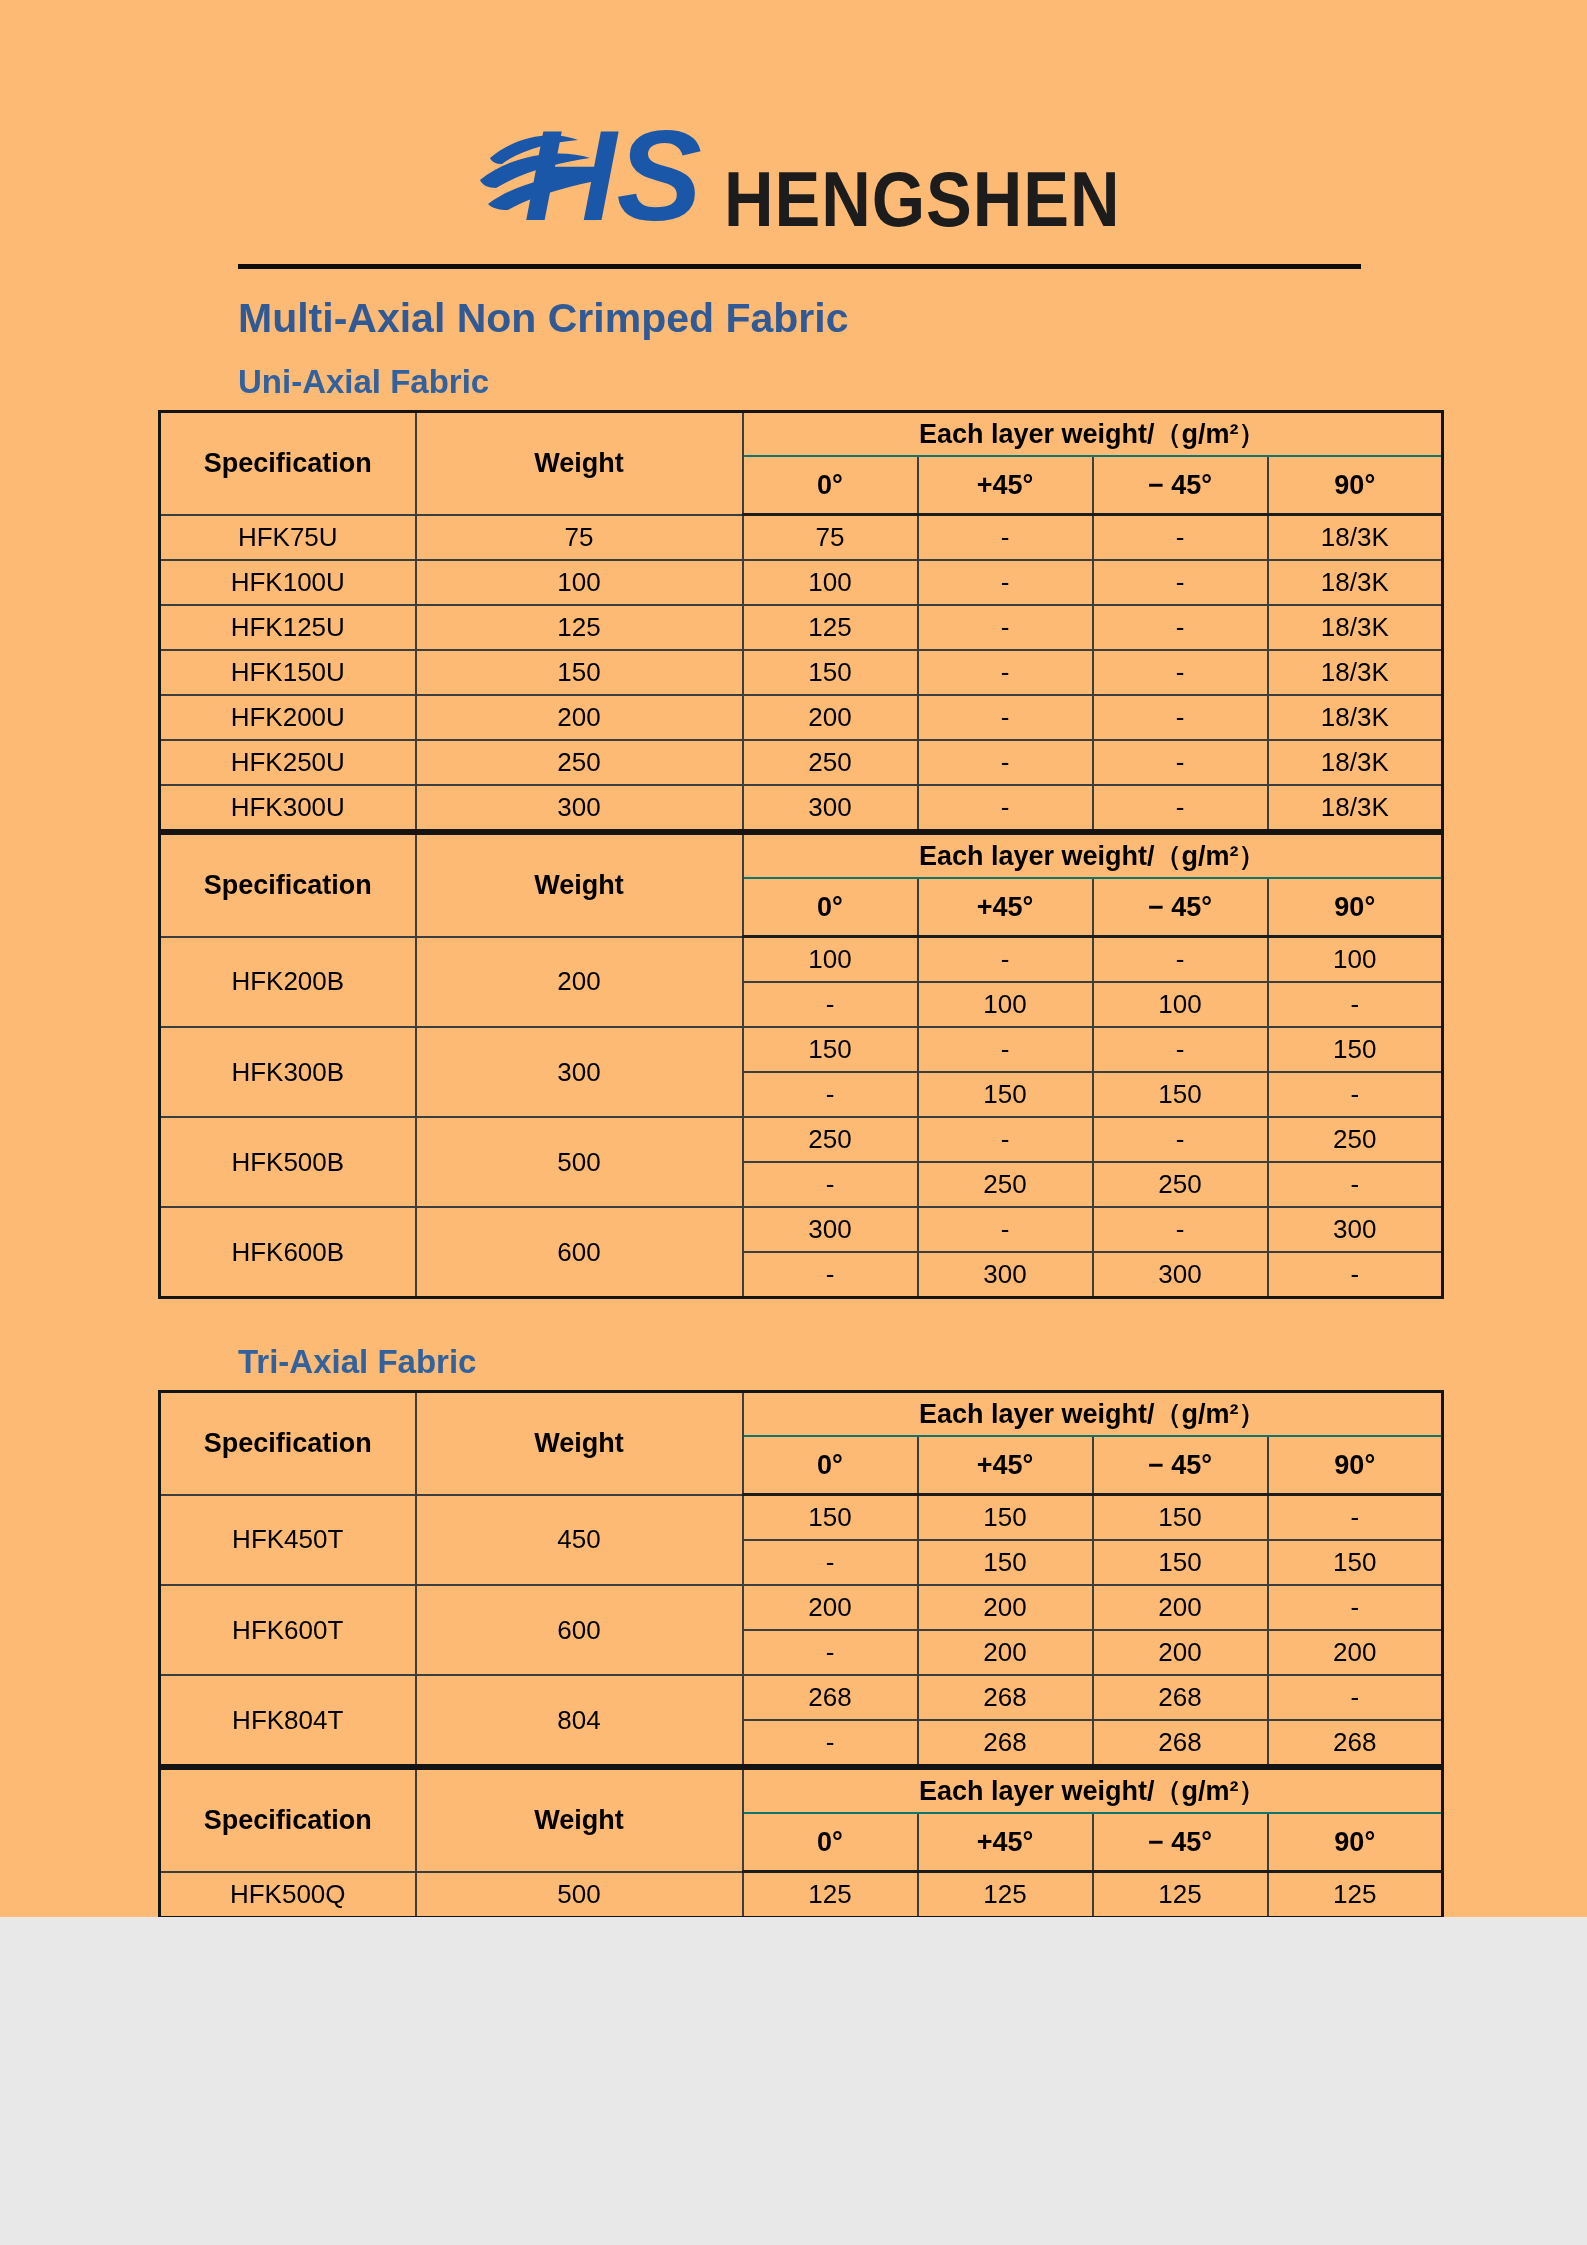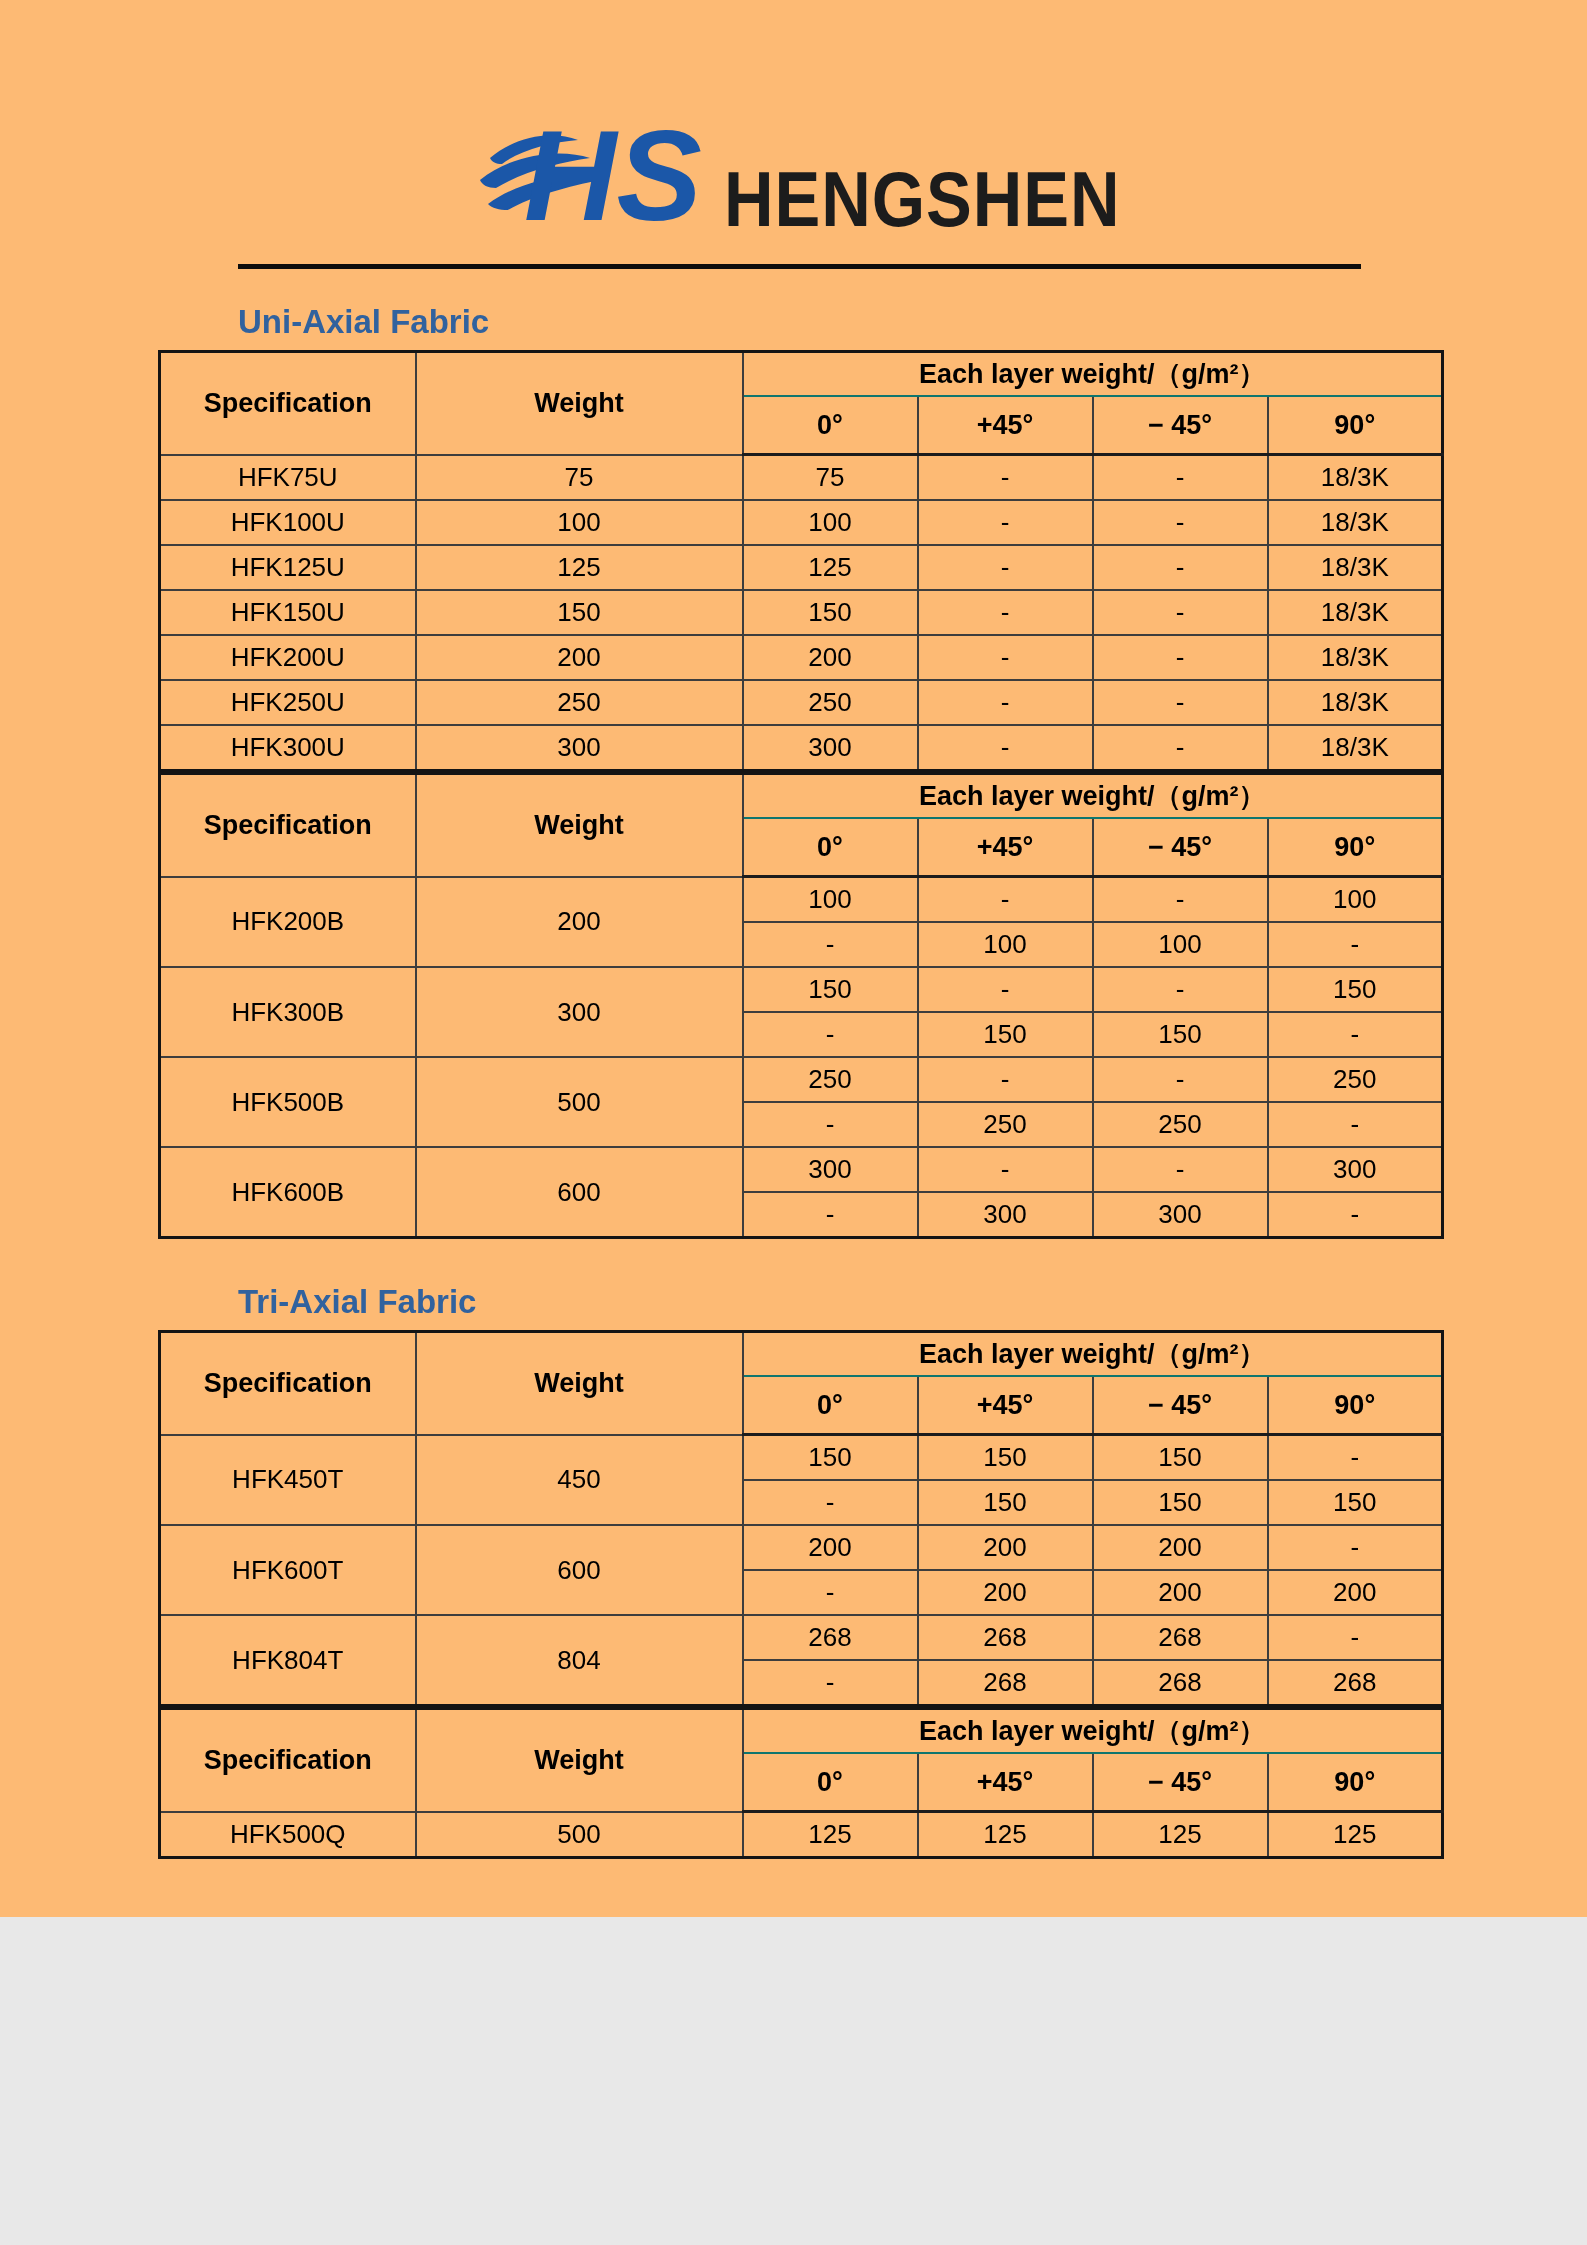--- a/index.html
+++ b/index.html
@@ -39,21 +39,21 @@
     margin:26px 0 0 238px;
     font-size:41px;font-weight:bold;
     color:#2f5a96;
     line-height:1.15;
   }
   .section-heading{
     margin:44px 0 9px 238px;
     font-size:33px;font-weight:bold;
     color:#31629e;
   }
-  .section-first .section-heading{margin-top:34px;}
+  .section-first .section-heading{margin-top:21px;}
   
   table.spec-table{
     border-collapse:collapse;
     table-layout:fixed;
     margin-left:158px;
     width:1285px;
     border:3px solid #141414;
   }
   .spec-table th,.spec-table td{
     border:2px solid #3d3d3d;
@@ -86,20 +86,21 @@
         <path d="M20 112 C 52 88, 100 80, 132 88 C 102 94, 64 104, 40 118 C 31 118, 24 116, 20 112 Z"></path>
 
         <text x="56" y="128" font-family="Liberation Sans, sans-serif" font-size="128" font-weight="bold" font-style="italic">HS</text>
       </g>
     </svg>
     <span class="logo-text">HENGSHEN</span>
   </div>
 
   <div class="rule"></div>
 
+  <div class="doc-title">Multi-Axial Non Crimped Fabric</div>
 
   <div class="section section-first">
     <div class="section-heading">Uni-Axial Fabric</div>
     <table class="spec-table">
       <colgroup>
           <col class="col-spec">
           <col class="col-weight">
           <col class="col-angle">
           <col class="col-angle">
           <col class="col-angle">

